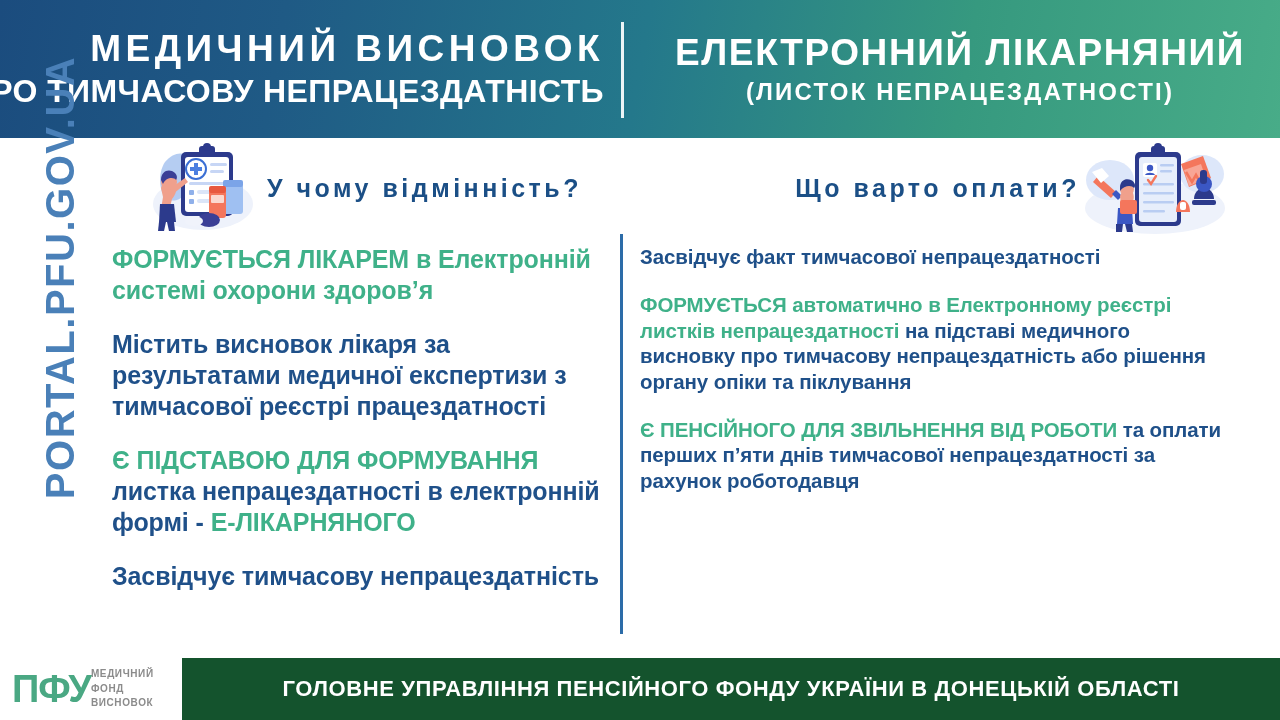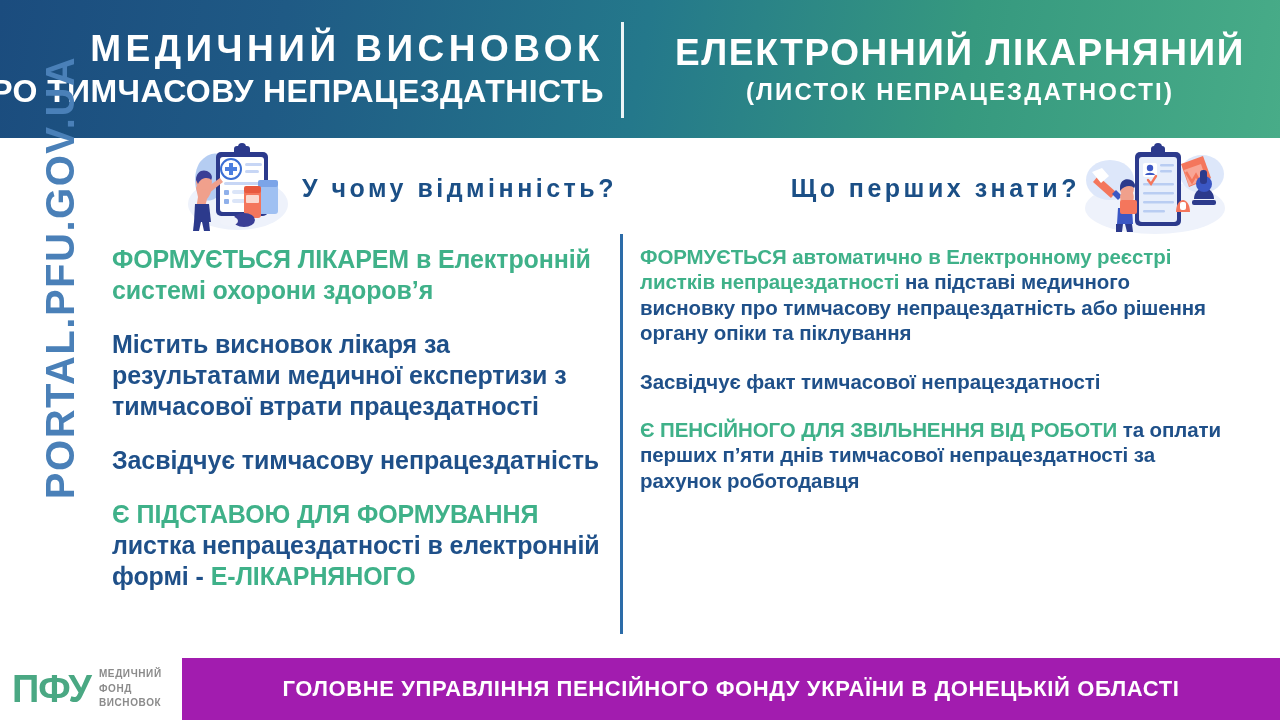--- a/index.html
+++ b/index.html
@@ -64,21 +64,21 @@
   }
 
   .col { position:absolute; top:0; }
   .col-left  { left:112px; width:505px; }
   .col-right { left:640px; width:590px; }
 
   .col-head {
     position:relative; height:100px;
     display:flex; align-items:center;
   }
-  .col-left .col-head  { justify-content:flex-end; }
+  .col-left .col-head  { justify-content:center; }
   .col-right .col-head { justify-content:flex-end; padding-right:150px; }
 
   .col-title {
     font-size:25px; font-weight:bold; letter-spacing:3.5px;
     color:#1b4f86; white-space:nowrap;
   }
   .illus { width:112px; height:92px; flex:0 0 auto; }
   .col-left .illus  { margin-right:8px; }
   .col-right .illus {
     position:absolute; right:0; top:4px; width:150px; height:96px;
@@ -95,34 +95,34 @@
   .col-right .block p { font-size:20.5px; }
 
   
   .footer {
     position:absolute; left:0; top:658px;
     width:1280px; height:62px;
     display:flex; align-items:stretch;
   }
   .footer-logo {
     width:182px; background:#ffffff;
-    display:flex; align-items:center; padding-left:12px; gap:8px;
+    display:flex; align-items:center; padding-left:12px; gap:0;
   }
   .logo-mark {
     font-size:38px; font-weight:bold; color:#4aa883;
     letter-spacing:-1px; line-height:1;
     display:flex; align-items:center;
   }
   .logo-words {
     display:flex; flex-direction:column; justify-content:center;
     font-size:10px; font-weight:bold; color:#8b8b8b;
     letter-spacing:.6px; line-height:1.45;
   }
   .footer-bar {
-    flex:1; background:#a21caf;
+    flex:1; background:#14532d;
     display:flex; align-items:center; justify-content:center;
   }
   .footer-text {
     color:#ffffff; font-size:22px; font-weight:bold;
     letter-spacing:0.6px; white-space:nowrap;
   }
 </style>
 </head>
 <body>
 
@@ -181,34 +181,34 @@
           </svg>
         </span>
         <span class="col-title">У чому відмінність?</span>
       </div>
 
       <div class="blocks">
         <div class="block">
           <p><span class="g">ФОРМУЄТЬСЯ ЛІКАРЕМ</span><span class="g"> в Електронній системі охорони здоров’я</span></p>
         </div>
         <div class="block">
-          <p><span>Містить висновок лікаря за результатами медичної експертизи з тимчасової втрати працездатності</span></p>
+          <p><span>Містить висновок лікаря за результатами медичної експертизи з тимчасової реєстрі працездатності</span></p>
+        </div>
+        <div class="block">
+          <p><span class="g">Є ПІДСТАВОЮ ДЛЯ ФОРМУВАННЯ</span><span> листка непрацездатності в електронній формі  - </span><span class="g">Е-ЛІКАРНЯНОГО</span></p>
         </div>
         <div class="block">
           <p><span>Засвідчує тимчасову непрацездатність</span></p>
-        </div>
-        <div class="block">
-          <p><span class="g">Є ПІДСТАВОЮ ДЛЯ ФОРМУВАННЯ</span><span> листка непрацездатності в електронній формі  - </span><span class="g">Е-ЛІКАРНЯНОГО</span></p>
         </div>
       </div>
     </div>
 
     <div class="col col-right">
       <div class="col-head">
-        <span class="col-title">Що перших знати?</span>
+        <span class="col-title">Що варто оплати?</span>
         <span class="illus">
           <svg viewBox="0 0 150 96" width="150" height="96">
             <ellipse cx="75" cy="66" rx="70" ry="26" fill="#eef2fb"></ellipse>
             <ellipse cx="30" cy="38" rx="24" ry="20" fill="#dde7fa"></ellipse>
             <ellipse cx="122" cy="32" rx="22" ry="19" fill="#dde7fa"></ellipse>
             <rect x="55" y="10" width="46" height="74" rx="5" fill="#2c3a8c"></rect>
             <rect x="59" y="15" width="38" height="65" rx="3" fill="#e7eefb"></rect>
             <rect x="71" y="4" width="14" height="9" rx="3" fill="#2c3a8c"></rect>
             <circle cx="78" cy="5" r="4" fill="#2c3a8c"></circle>
             <rect x="63" y="21" width="14" height="14" rx="2" fill="#ffffff"></rect>
@@ -239,24 +239,24 @@
             <path d="M45 82h7l1 8h-6z" fill="#2c3a8c"></path>
             <circle cx="47" cy="47" r="7" fill="#f0a08c"></circle>
             <path d="M40 46c0-8 6-10 11-8 4 2 5 6 3 8-2-3-10-3-14 3z" fill="#2c3a8c"></path>
             <rect x="40" y="58" width="17" height="14" rx="2" fill="#f4765c"></rect>
           </svg>
         </span>
       </div>
 
       <div class="blocks">
         <div class="block">
+          <p><span>Засвідчує факт тимчасової непрацездатності</span></p>
+        </div>
+        <div class="block">
           <p><span class="g">ФОРМУЄТЬСЯ</span><span class="g"> автоматично в Електронному реєстрі листків непрацездатності </span><span> на підставі медичного висновку про тимчасову непрацездатність або  рішення органу опіки та  піклування</span></p>
-        </div>
-        <div class="block">
-          <p><span>Засвідчує факт тимчасової непрацездатності</span></p>
         </div>
         <div class="block">
           <p><span class="g">Є ПЕНСІЙНОГО ДЛЯ ЗВІЛЬНЕННЯ ВІД РОБОТИ</span><span> та оплати перших п’яти днів тимчасової непрацездатності за рахунок роботодавця</span></p>
         </div>
       </div>
     </div>
   </div>
 
   <div class="footer">
     <div class="footer-logo">

